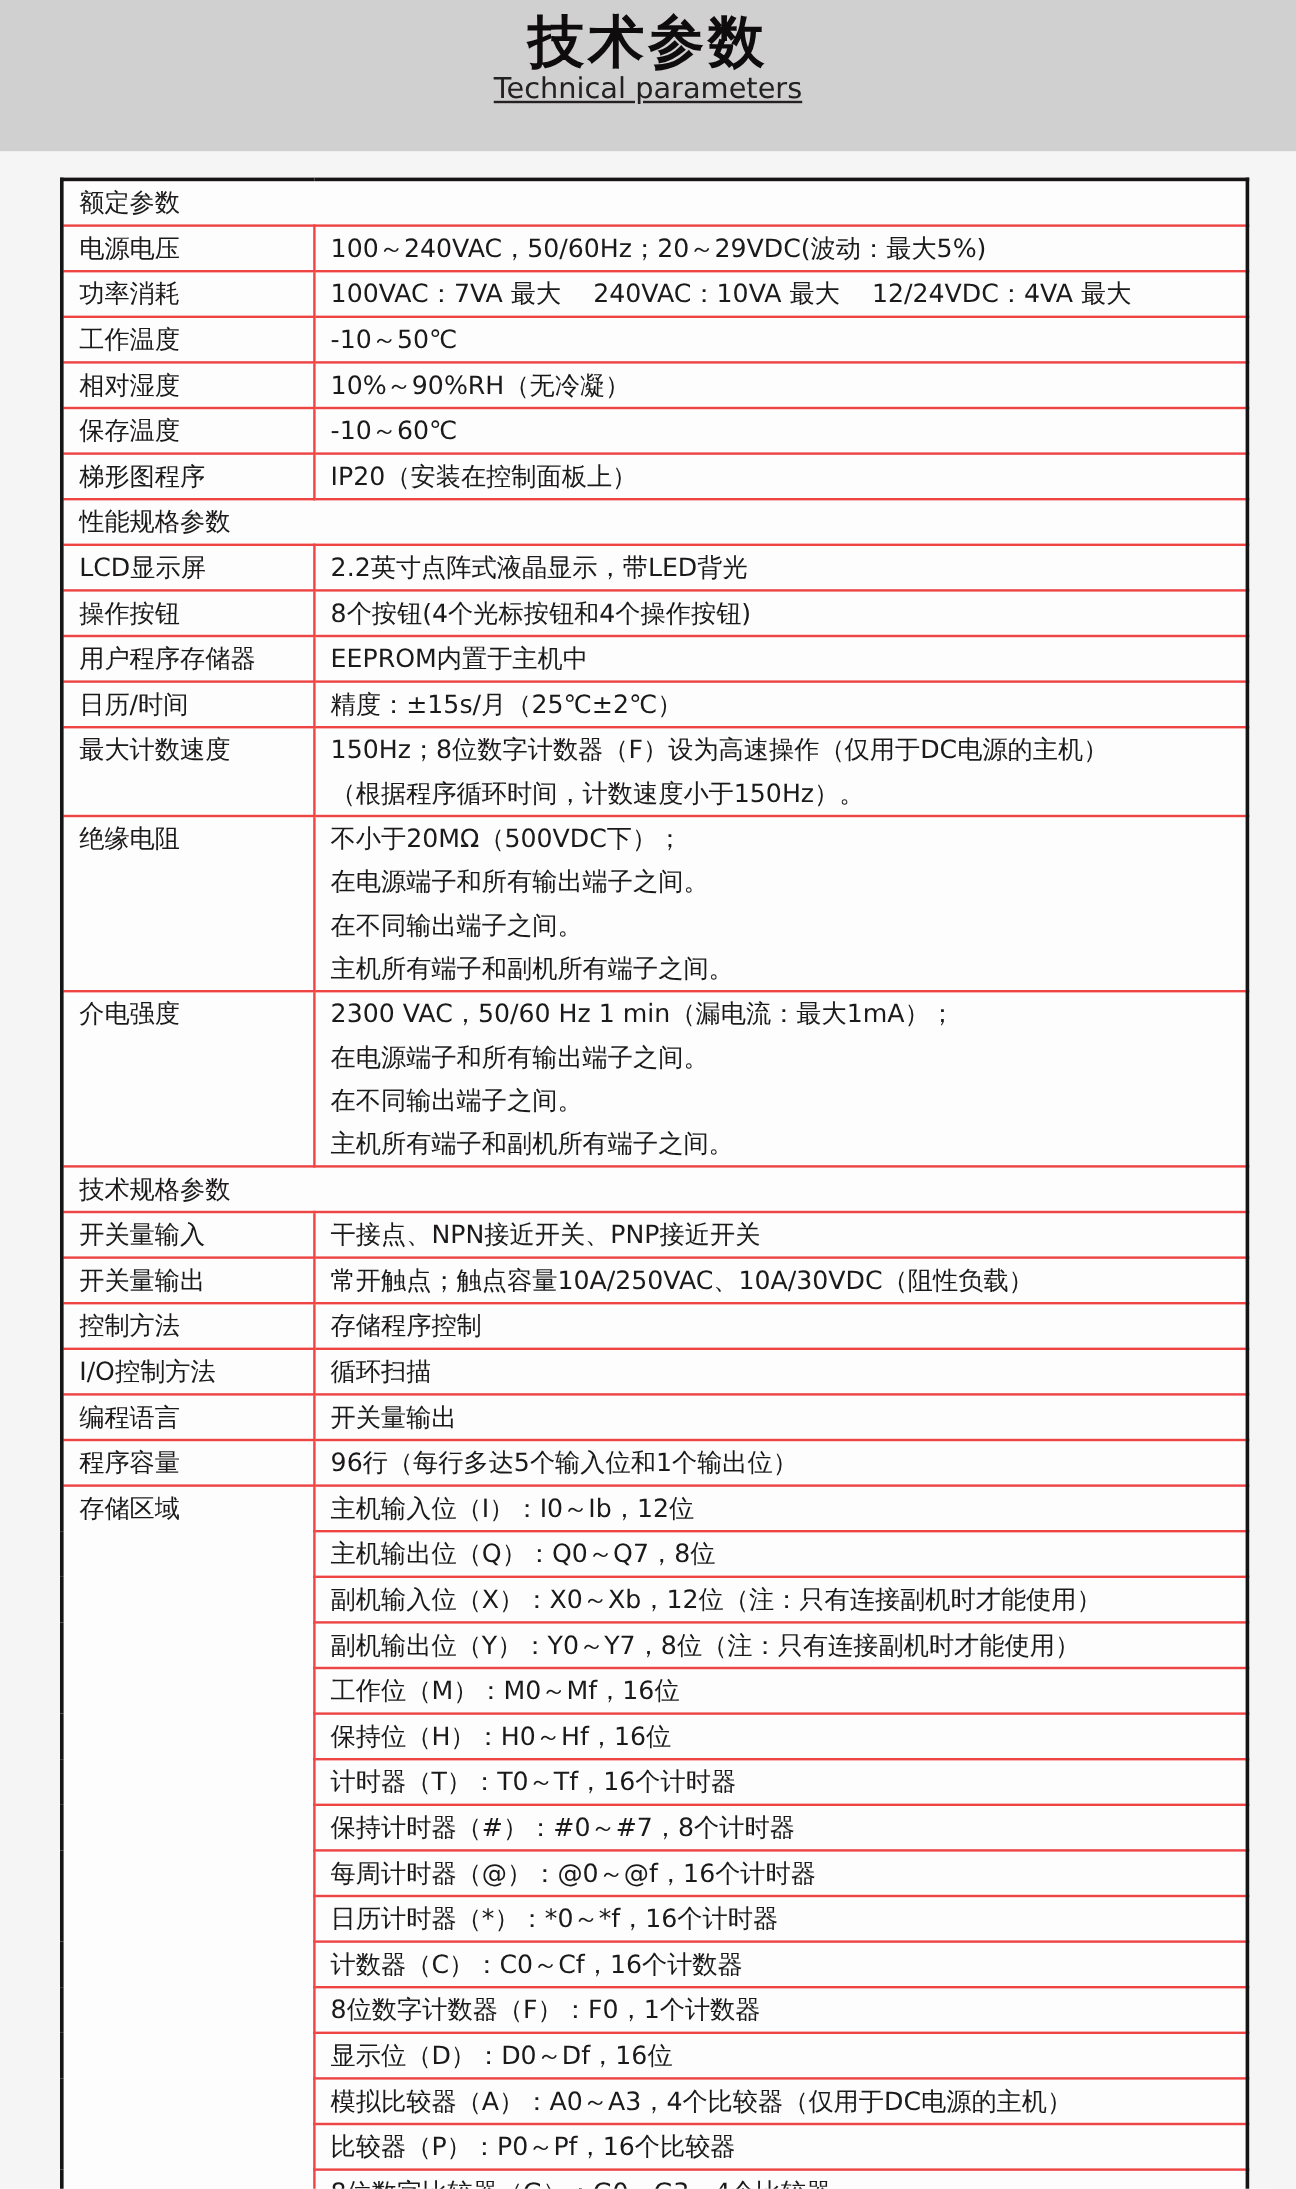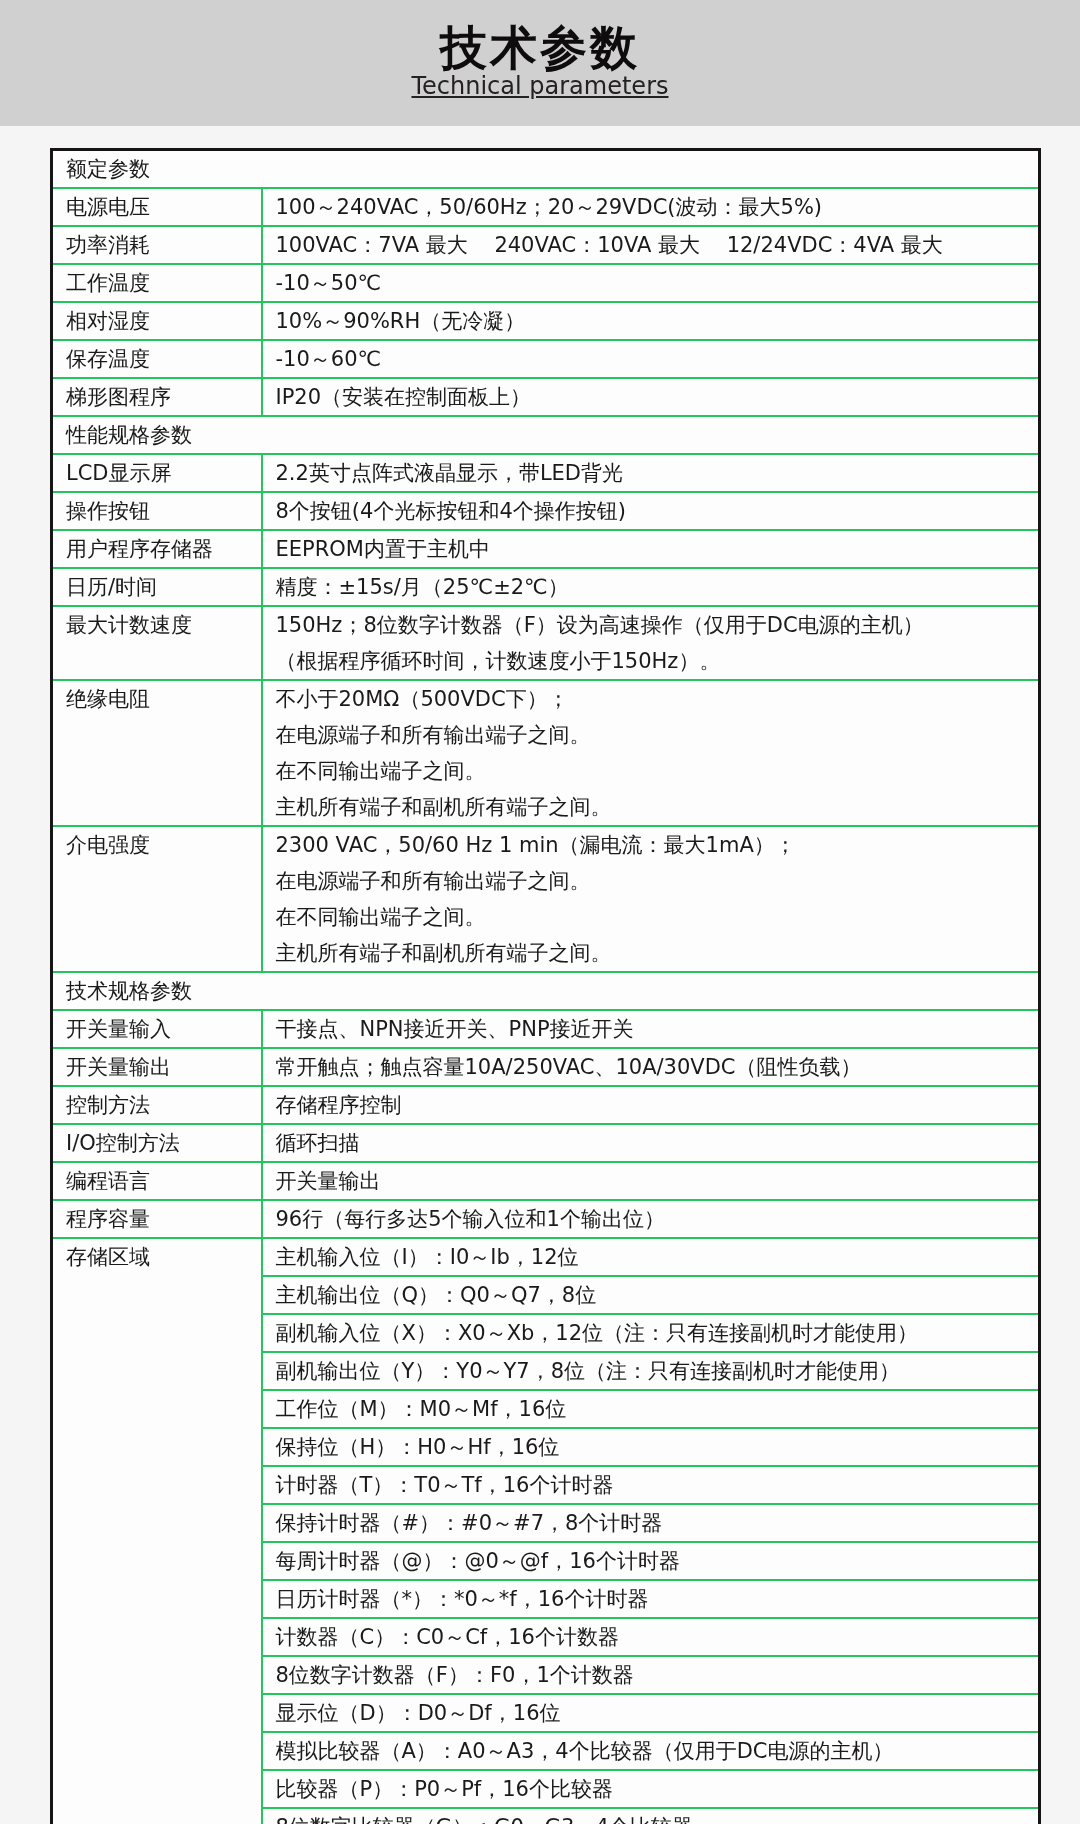--- a/index.html
+++ b/index.html
@@ -12,21 +12,21 @@
   }
   .banner {
     width: 1080px;
     height: 126px;
     background: #d1d0d1;
     text-align: center;
     overflow: hidden;
   }
   .banner h1 {
     margin: 0;
-    padding-top: 23px;
+    padding-top: 11px;
     font-size: 47px;
     line-height: 50px;
     font-weight: 900;
     letter-spacing: 3px;
     color: #0e0c0d;
   }
   .banner .subtitle {
     font-size: 24px;
     line-height: 26px;
     color: #232122;
@@ -34,21 +34,21 @@
   }
   .spec-table {
     margin: 22px 0 0 50px;
     width: 991px;
     border-collapse: collapse;
     table-layout: fixed;
     background: #fdfdfd;
     border: 3px solid #171415;
   }
   .spec-table td {
-    border: 2px solid #22c55e;
+    border: 2px solid #ef4444;
     font-size: 21px;
     line-height: 36px;
     height: 36px;
     padding: 0 4px 0 13px;
     vertical-align: middle;
     white-space: pre-wrap;
     overflow: hidden;
     margin-top: 35px;
   }
   .spec-table col.c1 { width: 210px; }

